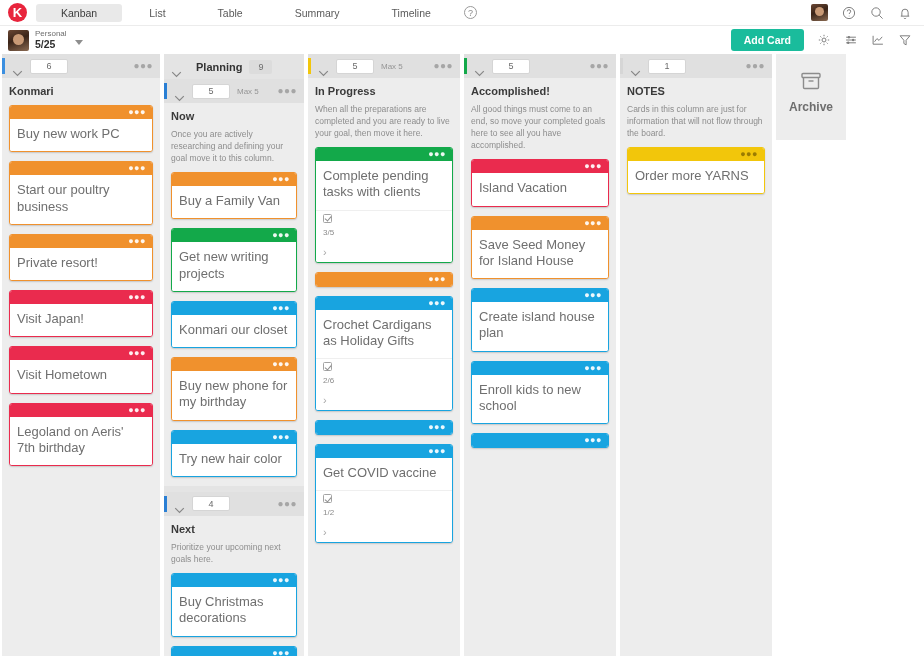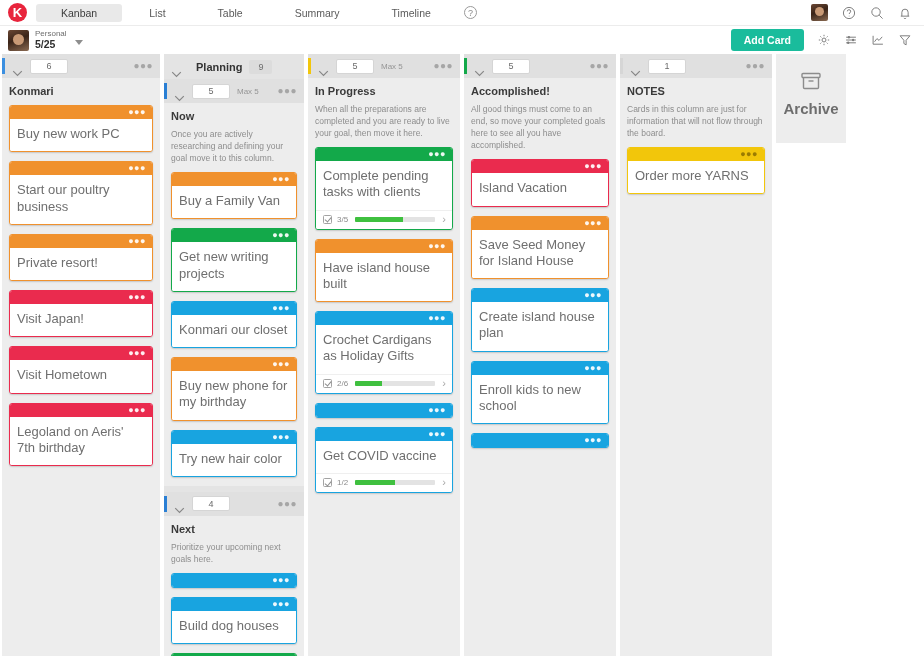--- a/index.html
+++ b/index.html
@@ -226,24 +226,25 @@
     cursor: pointer;
   }
   .card-body {
     padding: 7px 7px 9px 7px;
     font-size: 13px;
     color: #6f6f6f;
     line-height: 1.25;
     background: #fff;
   }
   .card-foot {
-    display: flex; align-items: center; gap: 5px;
+    display: flex; gap: 5px;
     padding: 3px 6px 4px 7px;
     border-top: 1px solid #efefef;
     background: #fff;
+    flex-direction: column;
   }
   .chk-icon {
     width: 9px; height: 9px;
     border: 1px solid #a3a3a3;
     border-radius: 1.5px;
     position: relative;
     flex: 0 0 auto;
   }
   .chk-icon::after {
     content: "";
@@ -282,21 +283,21 @@
   .subcol { background: #ededed; margin: 0 0 6px 0; }
   .subcol .col-body { padding: 0 7px; }
 
   
   .archive-inner {
     display: flex; flex-direction: column; align-items: center;
     padding: 17px 0 26px 0;
     cursor: pointer;
   }
   .archive-icon svg { width: 22px; height: 20px; stroke: #8c8c8c; stroke-width: 1.4; fill: none; }
-  .archive-label { font-size: 15px; color: #6d6d6d; font-weight: bold; margin-top: 5px; }
+  .archive-label { font-size: 12px; color: #6d6d6d; font-weight: bold; margin-top: 5px; }
 </style>
 </head>
 <body>
 
 <div class="topbar">
   <div class="logo">K</div>
   <div class="navtabs">
     <div class="navtab active">Kanban</div>
     <div class="navtab">List</div>
     <div class="navtab">Table</div>
@@ -483,20 +484,21 @@
           <span class="dots-head">●●●</span>
         </div>
         <div class="col-body">
           <div class="col-name">Next</div>
           <div class="col-desc">Prioritize your upcoming next goals here.</div>
           <div class="cards">
             <div class="card c-blue">
               <div class="card-top">
                 <span class="card-dots">●●●</span>
               </div>
+              <div class="card-body">Buy Christmas decorations</div>
             </div>
             <div class="card c-blue">
               <div class="card-top">
                 <span class="card-dots">●●●</span>
               </div>
               <div class="card-body">Build dog houses</div>
             </div>
             <div class="card c-green">
               <div class="card-top">
                 <span class="card-dots">●●●</span>
@@ -532,21 +534,20 @@
               <span class="progress">
                 <i style="width:60%"></i>
               </span>
               <span class="foot-chev">›</span>
             </div>
           </div>
           <div class="card c-orange">
             <div class="card-top">
               <span class="card-dots">●●●</span>
             </div>
-            <div class="card-body">Have island house built</div>
           </div>
           <div class="card c-blue">
             <div class="card-top">
               <span class="card-dots">●●●</span>
             </div>
             <div class="card-body">Crochet Cardigans as Holiday Gifts</div>
             <div class="card-foot">
               <span class="chk-icon"></span>
               <span class="chk-count">2/6</span>
               <span class="progress">

